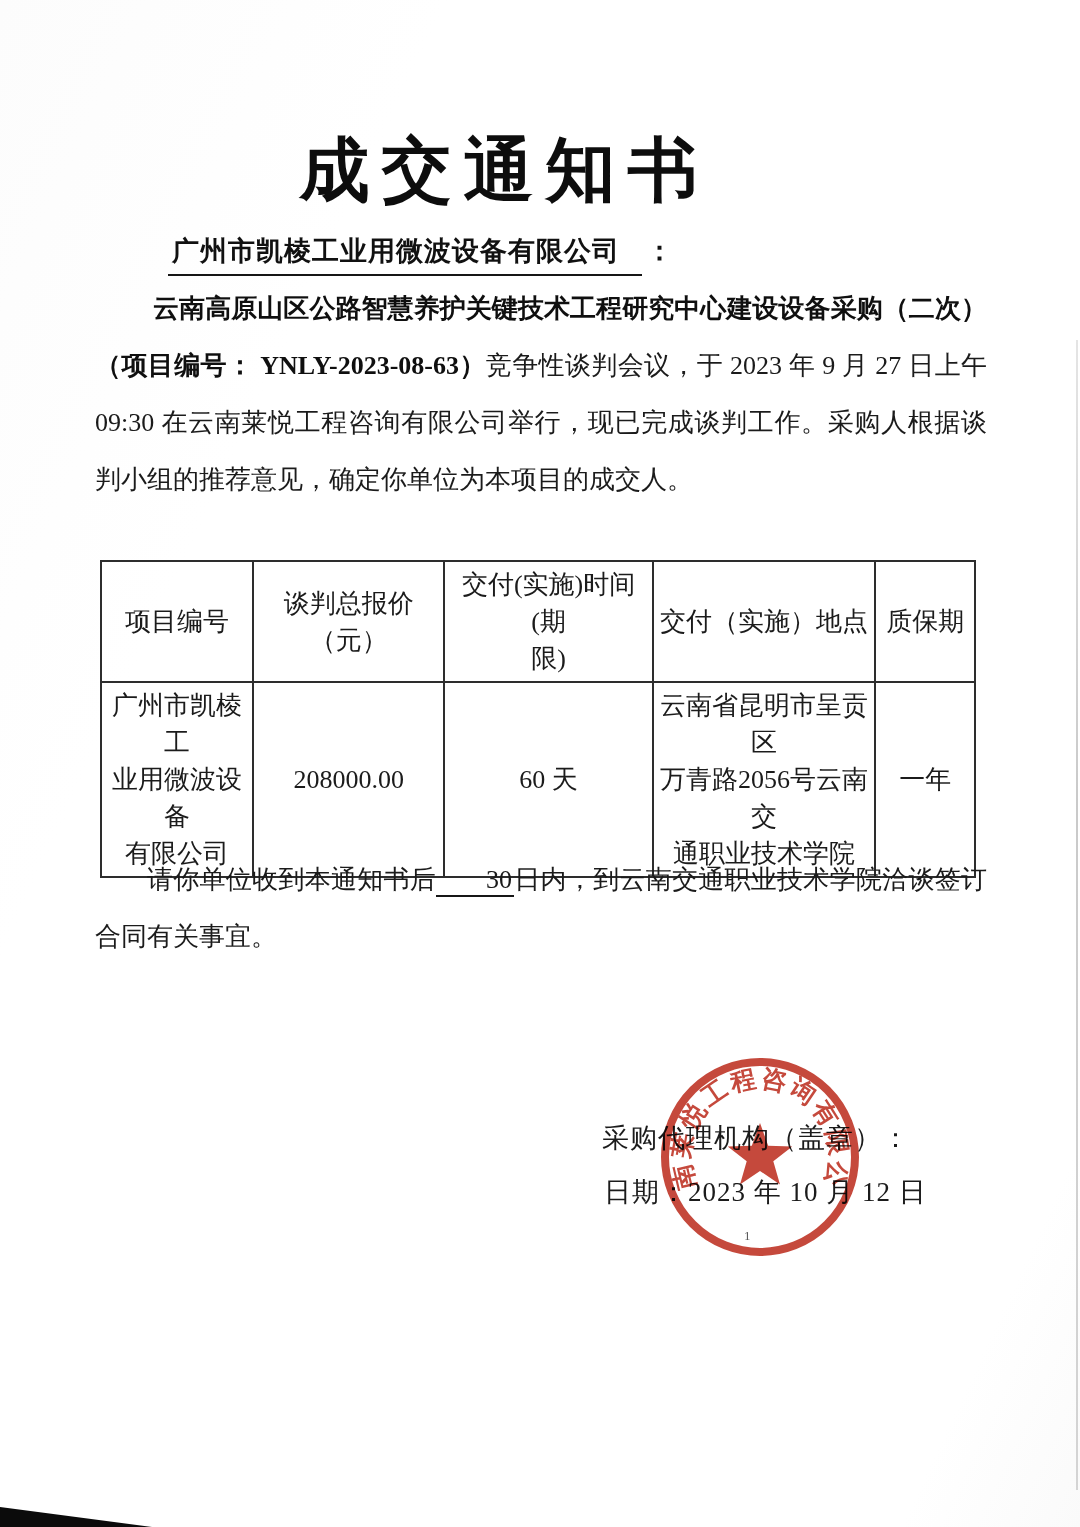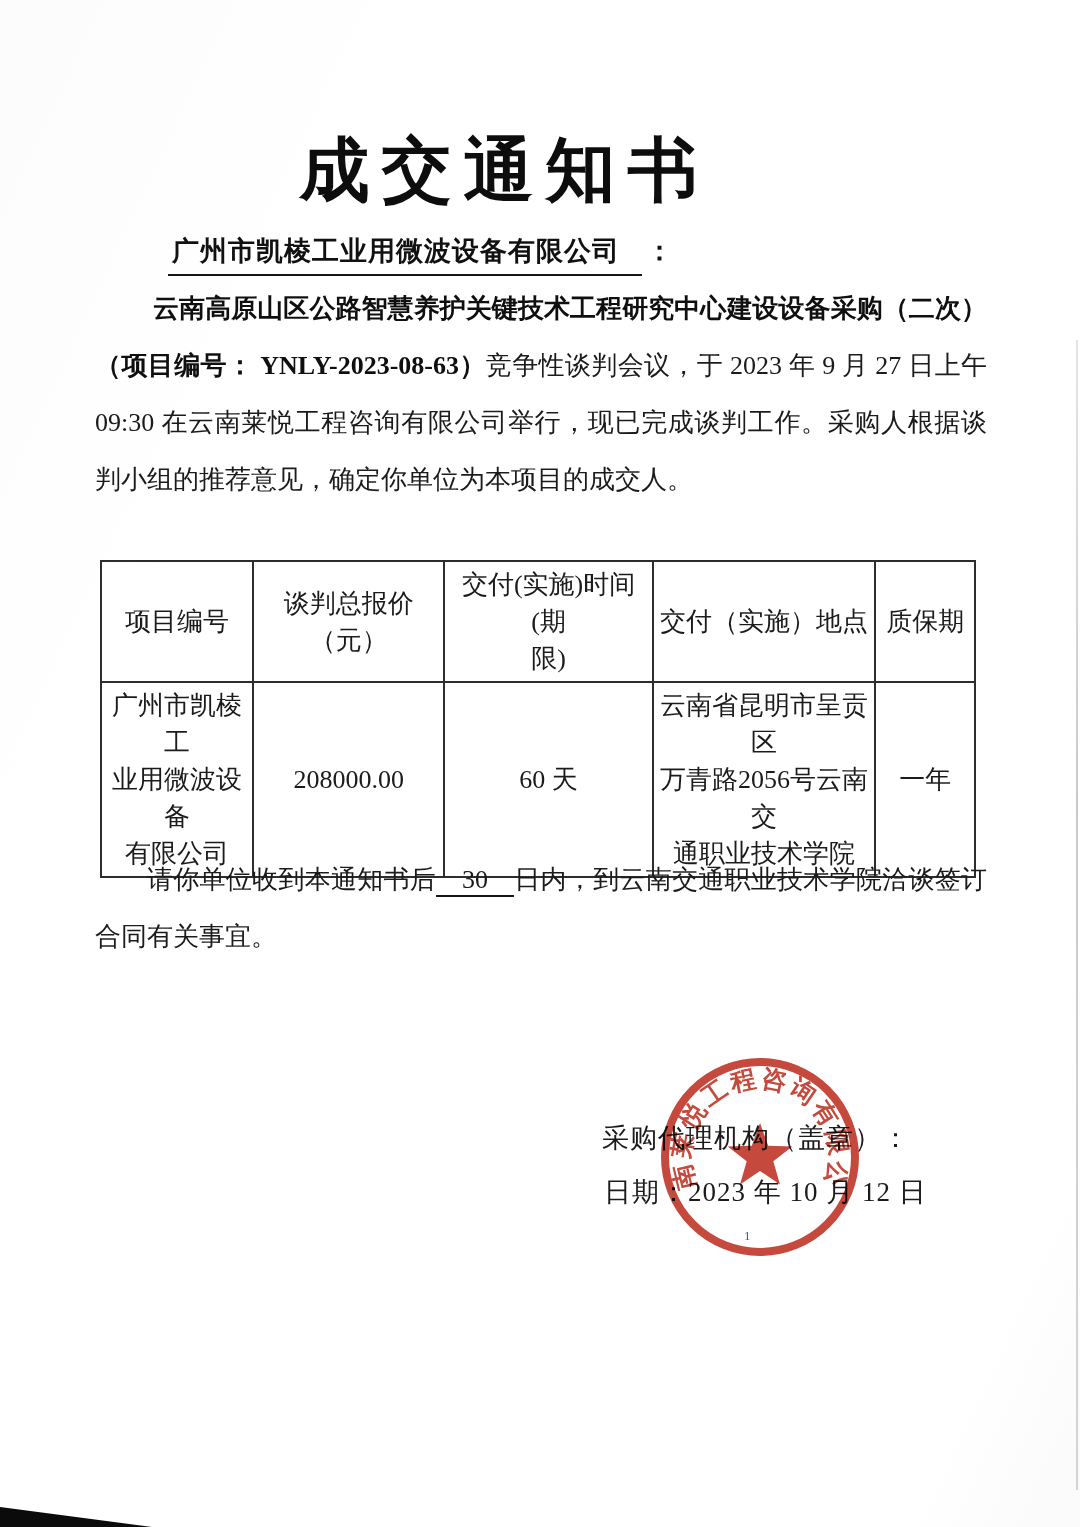--- a/index.html
+++ b/index.html
@@ -63,21 +63,21 @@
   .col-place { width:221px; }
   .col-qa    { width:99px;  }
   .request {
     position:absolute; top:851px; left:95px; width:892px;
     font-size:26px; line-height:57px;
     text-align:justify; text-indent:52px;
     color:#1b1b1b;
   }
   .blank-field {
     display:inline-block; min-width:74px;
-    text-align:center; text-indent:0;
+    text-align:right; text-indent:0;
     border-bottom:2px solid #161616;
     line-height:30px; padding:0 2px;font-family:Liberation Serif, serif;
   }
   .sign-line   { position:absolute; font-size:27px; color:#1b1b1b; letter-spacing:1px; }
   .agency-line { top:1120px; left:602px; }
   .date-line   { top:1174px; left:604px; }
   .stamp {
     position:absolute; left:650px; top:1047px;
     width:220px; height:220px;
     mix-blend-mode:multiply; opacity:.92;

